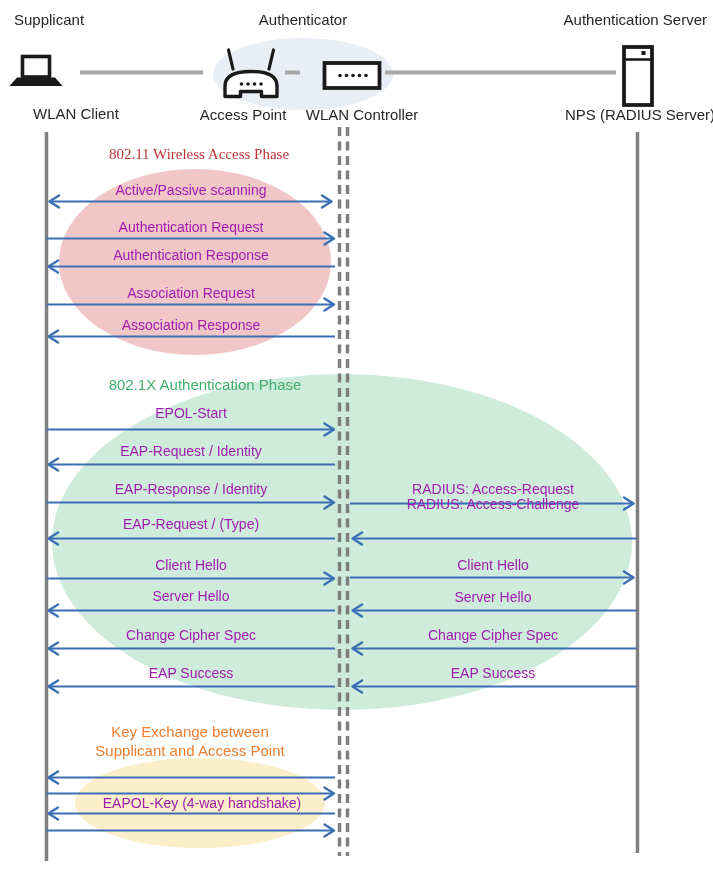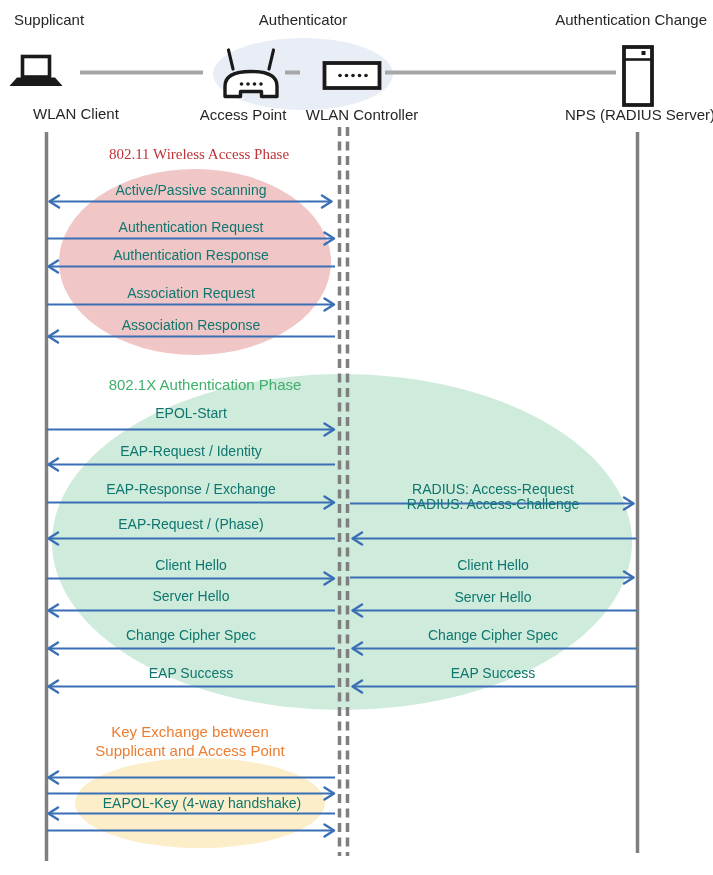--- a/index.html
+++ b/index.html
@@ -1,21 +1,21 @@
 <!DOCTYPE html>
 <html><head>
 <meta charset="utf-8">
 <style>
   html,body { margin:0; padding:0; background:#fff; }
   .canvas {
     position:relative; width:713px; height:875px; background:#fff;
     overflow:hidden; font-family:"Liberation Sans", sans-serif;
   }
   .layer { position:absolute; left:0; top:0; width:713px; height:875px; }
-  .t { position:absolute; white-space:nowrap; color:#0f766e; font-size:14px; line-height:1.1; }
+  .t { position:absolute; white-space:nowrap; color:#a21caf; font-size:14px; line-height:1.1; }
   .c { transform:translateX(-50%); }
   .hdr { font-size:15px; color:#262626; }
   .phase-title { font-size:15px; }
   .p1 { color:#BE3437; }
   .p2 { color:#3FAF6C; }
   .p3 { color:#ED7D31; text-align:center; line-height:19px; }
 </style>
 </head>
 <body>
 
@@ -105,39 +105,39 @@
 
     <g>
       <rect x="624" y="47" width="28" height="58" fill="#fff" stroke="#1A1A1A" stroke-width="3.8"></rect>
       <line x1="624" y1="59.5" x2="652" y2="59.5" stroke="#1A1A1A" stroke-width="2.6"></line>
       <rect x="641.5" y="51" width="4" height="4" fill="#1A1A1A"></rect>
     </g>
   </svg>
 
   <div class="t hdr" style="left:14px; top:12px;">Supplicant</div>
   <div class="t hdr c" style="left:303px; top:12px;">Authenticator</div>
-  <div class="t hdr" style="right:6px; top:12px;">Authentication Change</div>
+  <div class="t hdr" style="right:6px; top:12px;">Authentication Server</div>
 
   <div class="t hdr" style="left:8px; top:106px;margin-left:25px;">WLAN Client</div>
   <div class="t hdr c" style="left:243px; top:107px;">Access Point</div>
   <div class="t hdr c" style="left:362px; top:107px;">WLAN Controller</div>
   <div class="t hdr c" style="left:640px; top:107px;">NPS (RADIUS Server)</div>
 
   <div class="t phase-title p1 c" style="left:199px; top:146px;font-family:Liberation Serif, serif;">802.11 Wireless Access Phase</div>
   <div class="t c" style="left:191px; top:183px;">Active/Passive scanning</div>
   <div class="t c" style="left:191px; top:220px;">Authentication Request</div>
   <div class="t c" style="left:191px; top:248px;">Authentication Response</div>
   <div class="t c" style="left:191px; top:286px;">Association Request</div>
   <div class="t c" style="left:191px; top:318px;">Association Response</div>
 
   <div class="t phase-title p2 c" style="left:205px; top:377px;">802.1X Authentication Phase</div>
   <div class="t c" style="left:191px; top:406px;">EPOL-Start</div>
   <div class="t c" style="left:191px; top:444px;">EAP-Request / Identity</div>
-  <div class="t c" style="left:191px; top:482px;">EAP-Response / Exchange</div>
-  <div class="t c" style="left:191px; top:517px;">EAP-Request / (Phase)</div>
+  <div class="t c" style="left:191px; top:482px;">EAP-Response / Identity</div>
+  <div class="t c" style="left:191px; top:517px;">EAP-Request / (Type)</div>
   <div class="t c" style="left:191px; top:558px;">Client Hello</div>
   <div class="t c" style="left:191px; top:589px;">Server Hello</div>
   <div class="t c" style="left:191px; top:628px;">Change Cipher Spec</div>
   <div class="t c" style="left:191px; top:666px;">EAP Success</div>
 
   <div class="t c" style="left:493px; top:482px;">RADIUS: Access-Request</div>
   <div class="t c" style="left:493px; top:497px;">RADIUS: Access-Challenge</div>
   <div class="t c" style="left:493px; top:558px;">Client Hello</div>
   <div class="t c" style="left:493px; top:590px;">Server Hello</div>
   <div class="t c" style="left:493px; top:628px;">Change Cipher Spec</div>

